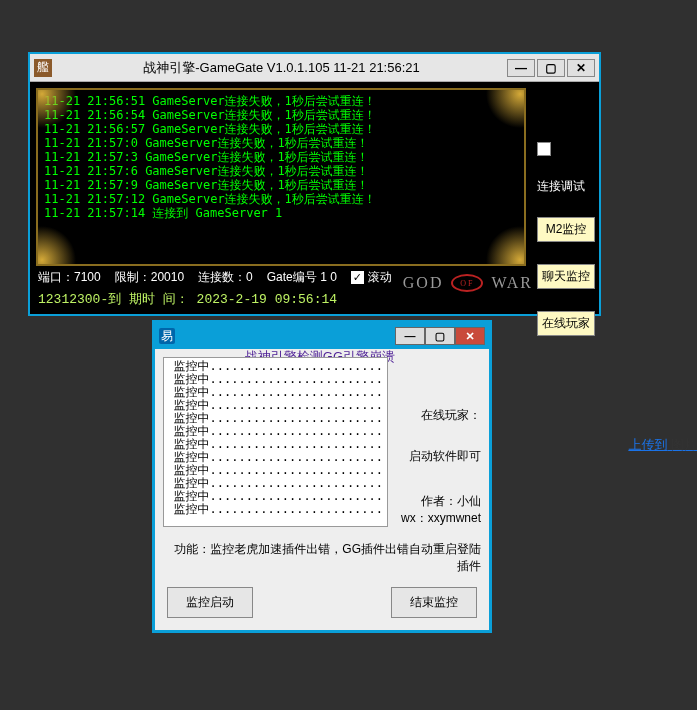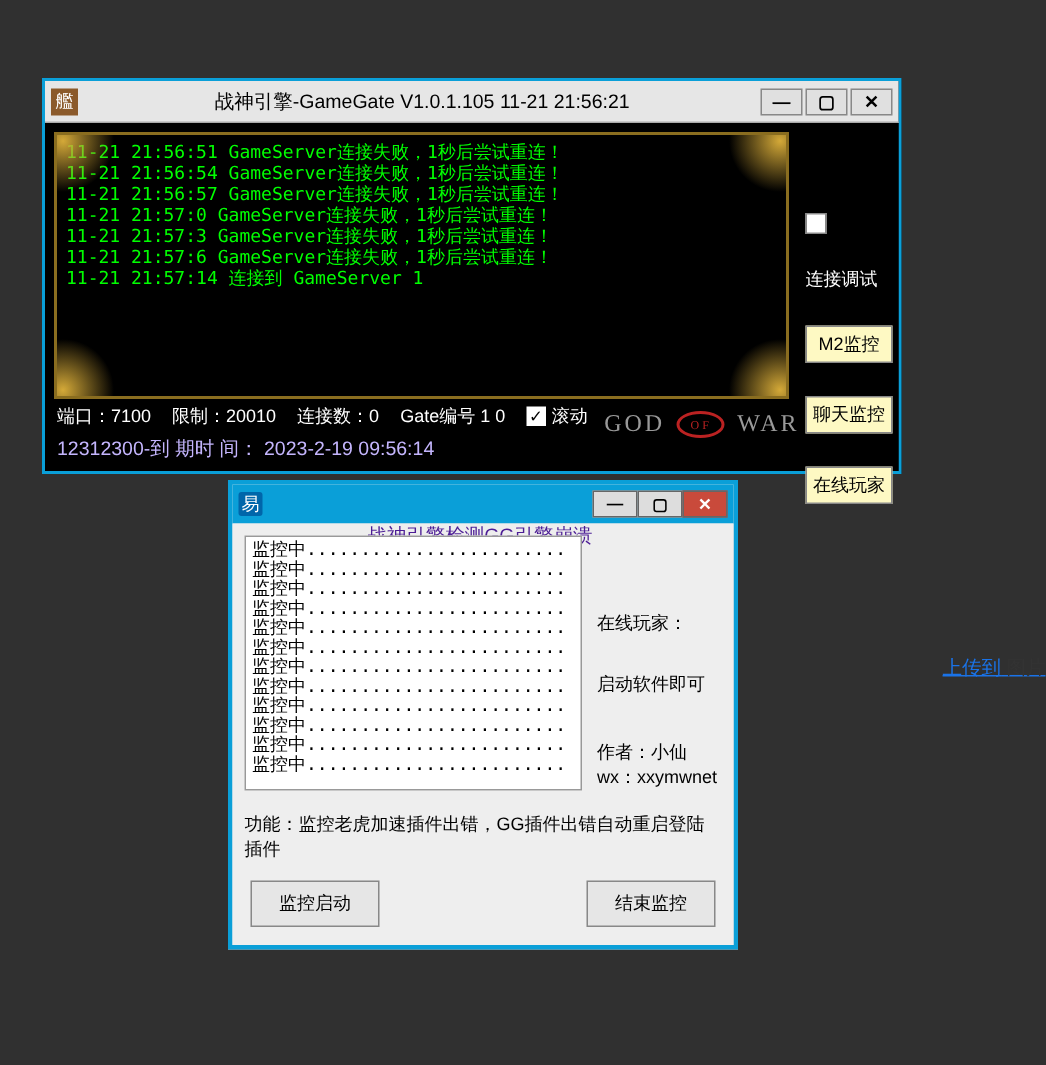--- a/index.html
+++ b/index.html
@@ -111,23 +111,23 @@
   font-size: 16px;
   letter-spacing: 2px;
   color: #999;
   display:flex; align-items:center; gap:8px;
 }
 .gow .of { width:32px;height:18px;border:2px solid #b22;border-radius:50%;display:flex;align-items:center;justify-content:center;font-size:8px;color:#b22;}
 
 .expiry {
   position: absolute;
   left: 8px; bottom: 6px;
-  color: #c4b5fd;
+  color: #bef264;
   font-size: 13px;
-  font-family: Liberation Sans, sans-serif;
+  font-family: Liberation Mono, monospace;
 }
 
 
 .window2 {
   position: absolute;
   left: 152px;
   top: 320px;
   width: 340px;
   border: 3px solid #0a9fd8;
   background: #eee;
@@ -147,20 +147,21 @@
   background: #ddd;
   display:flex;align-items:center;justify-content:center;
   font-size:11px;font-weight:bold;
   cursor:pointer;
 }
 .winbtn2.close { background:#c94a3b; color:#fff; }
 
 .body2 {
   padding: 8px;
   background: #eee;
+  text-align: right;
 }
 .main-row { display:flex; gap:10px; }
 .monitor-box {
   width: 225px; height: 170px;
   background:#fff;
   border: 1px solid #999;
   padding: 2px 4px;
   overflow: hidden;
   font-size: 12px;
   line-height: 13px;
@@ -219,20 +220,22 @@
       <div class="dragon-corner dragon-tr"></div>
       <div class="dragon-corner dragon-bl"></div>
       <div class="dragon-corner dragon-br"></div>
       <div id="log-container">
           <div class="log-line">11-21 21:56:51 GameServer连接失败，1秒后尝试重连！</div>
           <div class="log-line">11-21 21:56:54 GameServer连接失败，1秒后尝试重连！</div>
           <div class="log-line">11-21 21:56:57 GameServer连接失败，1秒后尝试重连！</div>
           <div class="log-line">11-21 21:57:0 GameServer连接失败，1秒后尝试重连！</div>
           <div class="log-line">11-21 21:57:3 GameServer连接失败，1秒后尝试重连！</div>
           <div class="log-line">11-21 21:57:6 GameServer连接失败，1秒后尝试重连！</div>
+          <div class="log-line">11-21 21:57:9 GameServer连接失败，1秒后尝试重连！</div>
+          <div class="log-line">11-21 21:57:12 GameServer连接失败，1秒后尝试重连！</div>
           <div class="log-line">11-21 21:57:14 连接到 GameServer 1</div>
         </div>
     </div>
     <div class="right-panel">
       <div class="chkline">
         <div class="chkbox"></div>
       </div>
       <div style="color:#fff;font-size:12px;margin-top:-4px;">连接调试</div>
       <div class="graybtn">M2监控</div>
       <div class="graybtn">聊天监控</div>

